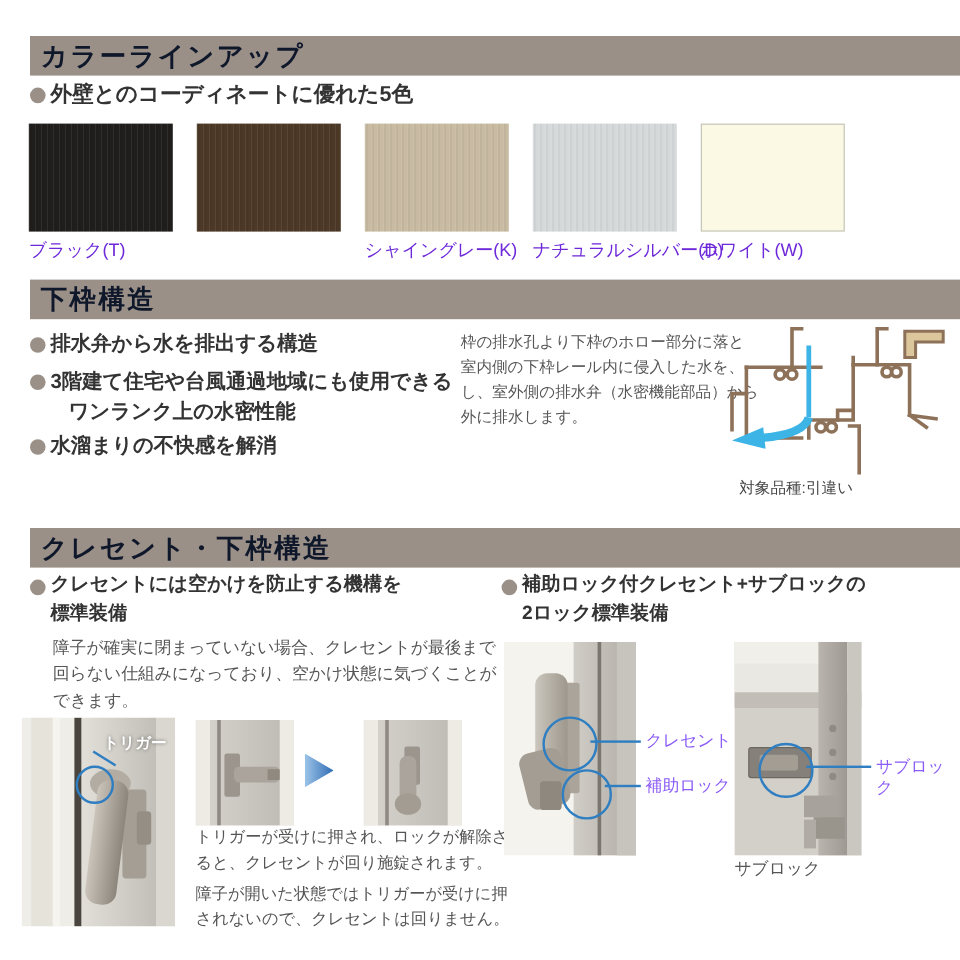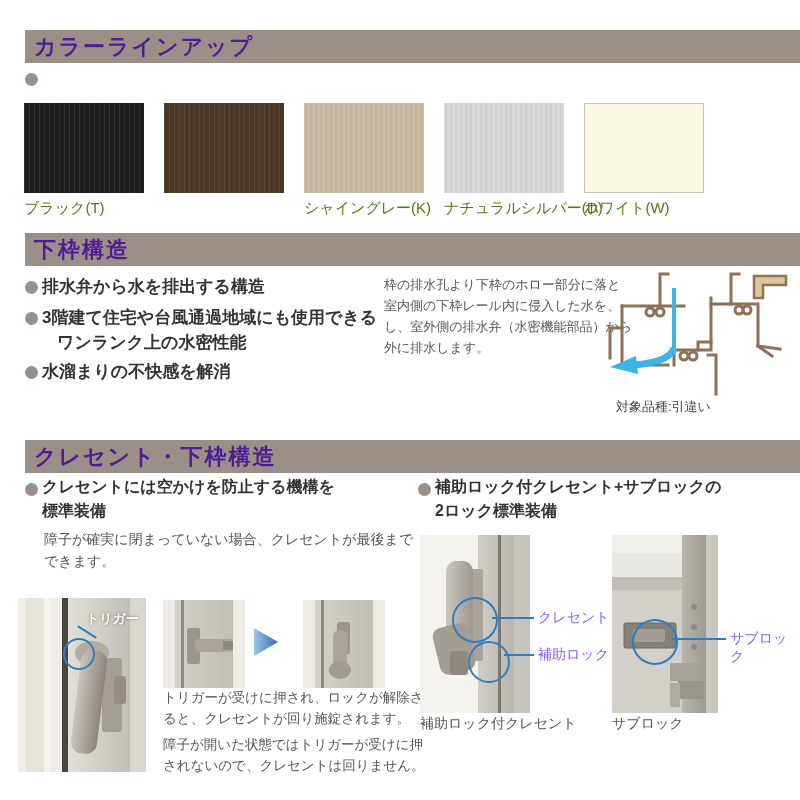--- a/index.html
+++ b/index.html
@@ -1,41 +1,42 @@
 <!DOCTYPE html>
 <html><head>
 <meta charset="utf-8">
 <style>
   html,body{margin:0;padding:0;background:#fff;}
   #screen{position:relative;width:800px;height:800px;background:#ffffff;overflow:hidden;
           font-family:"Liberation Sans",sans-serif;color:#333;}
   .abs{position:absolute;}
-  .bar{position:absolute;left:25px;width:775px;height:33px;color:#4c1d95;font-size:22px;
+  .bar{position:absolute;left:25px;width:775px;height:33px;color:#0f172a;font-size:22px;
        font-weight:bold;line-height:33px;padding-left:9px;box-sizing:border-box;letter-spacing:2px;}
   .dot{position:absolute;width:13px;height:13px;border-radius:50%;}
   .hl{position:absolute;font-weight:bold;color:#333;}
   .pline{line-height:21px;font-size:13px;color:#555;}
   .pline3{line-height:22px;font-size:14px;color:#555;}
   .swatch{position:absolute;top:103px;width:120px;height:90px;
           background-image:repeating-linear-gradient(90deg,rgba(255,255,255,0.07) 0 1px,rgba(0,0,0,0.04) 1px 3px,transparent 3px 5px);}
   .swatch.bordered{border:1px solid #c6c6ba;box-sizing:border-box;background-image:none;}
-  .swlabel{position:absolute;top:199px;font-size:15px;color:#4d7c0f;}
+  .swlabel{position:absolute;top:199px;font-size:15px;color:#6d28d9;}
   .circ{position:absolute;border:2px solid #2e7ec1;border-radius:50%;background:transparent;}
   .leader{position:absolute;height:2px;background:#2e7ec1;}
   .anno-label{position:absolute;font-size:14px;color:#8b5cf6;}
   .caption{position:absolute;font-size:14px;color:#555;}
 </style>
 </head>
 <body>
 
 <div id="screen">
 
   <div class="bar" style="top: 30px; background-color: rgb(154, 144, 136);">カラーラインアップ</div>
 
   <span class="dot" style="left: 25px; top: 73px; background-color: rgb(154, 144, 136);"></span>
+  <div class="hl" style="left:42px;top:66px;font-size:18px">外壁とのコーディネートに優れた5色</div>
 
   <div class="swatch" style="left: 24px; background-color: rgb(32, 30, 28);"></div>
   <div class="swatch" style="left: 164px; background-color: rgb(76, 56, 38);"></div>
   <div class="swatch" style="left: 304px; background-color: rgb(200, 187, 162);"></div>
   <div class="swatch" style="left: 444px; background-color: rgb(214, 217, 218);"></div>
   <div class="swatch bordered" style="left: 584px; background-color: rgb(251, 249, 228);"></div>
 
   <div class="swlabel" style="left:24px">ブラック(T)</div>
   <div class="swlabel" style="left:304px">シャイングレー(K)</div>
   <div class="swlabel" style="left:444px">ナチュラルシルバー(D)</div>
@@ -89,20 +90,21 @@
   <div class="abs" style="left:616px;top:398px;font-size:13px;color:#444">対象品種:引違い</div>
 
   <div class="bar" style="top: 440px; background-color: rgb(154, 144, 136);">クレセント・下枠構造</div>
 
   <span class="dot" style="left: 25px; top: 483px; background-color: rgb(154, 144, 136);"></span>
   <div class="hl" style="left:42px;top:477px;font-size:16px">クレセントには空かけを防止する機構を</div>
   <div class="hl" style="left:42px;top:501px;font-size:16px">標準装備</div>
 
   <div class="abs" style="left:44px;top:528px;width:380px">
     <div class="pline3">障子が確実に閉まっていない場合、クレセントが最後まで</div>
+    <div class="pline3">回らない仕組みになっており、空かけ状態に気づくことが</div>
     <div class="pline3">できます。</div>
   </div>
 
   <span class="dot" style="left: 418px; top: 483px; background-color: rgb(154, 144, 136);"></span>
   <div class="hl" style="left:435px;top:477px;font-size:16px">補助ロック付クレセント+サブロックの</div>
   <div class="hl" style="left:435px;top:501px;font-size:16px">2ロック標準装備</div>
 
   <div class="abs" style="left:18px;top:598px;width:128px;height:174px">
     <svg width="128" height="174" viewBox="0 0 128 174">
       <defs>
@@ -209,21 +211,20 @@
       <rect x="16" y="90" width="36" height="48" rx="9" fill="#a39d94" transform="rotate(-14 34 114)"></rect>
       <rect x="30" y="116" width="18" height="24" rx="3" fill="#8e887e"></rect>
     </svg>
   </div>
   <div class="circ" style="left:452px;top:597px;width:42px;height:42px"></div>
   <div class="circ" style="left:468px;top:641px;width:38px;height:38px"></div>
   <div class="leader" style="left:492px;top:617px;width:42px"></div>
   <div class="anno-label" style="left:538px;top:609px">クレセント</div>
   <div class="leader" style="left:504px;top:654px;width:30px"></div>
   <div class="anno-label" style="left:538px;top:646px">補助ロック</div>
-  <div class="caption" style="left:420px;top:715px">補助ロック付クレセント</div>
 
   <div class="abs" style="left:612px;top:535px;width:106px;height:178px">
     <svg width="106" height="178" viewBox="0 0 106 178">
       <defs>
           <linearGradient id="p5g" x1="0" y1="0" x2="1" y2="0">
         <stop offset="0" stop-color="#b9b5ae"></stop>
             <stop offset="1" stop-color="#9e9a93"></stop>
       </linearGradient>
         </defs>
       <rect width="106" height="178" fill="#d3d0c9"></rect>

